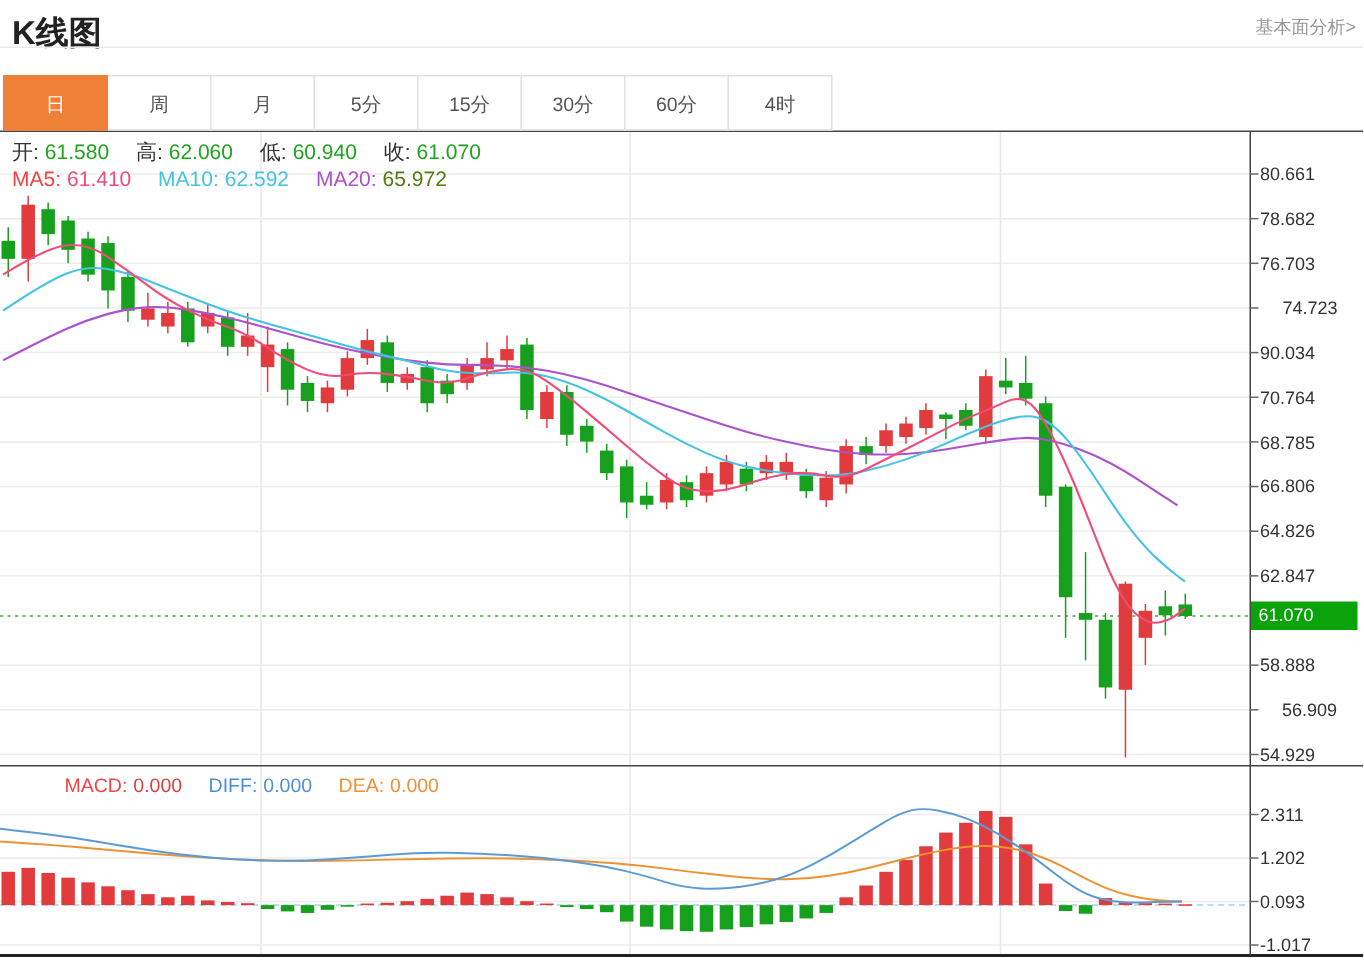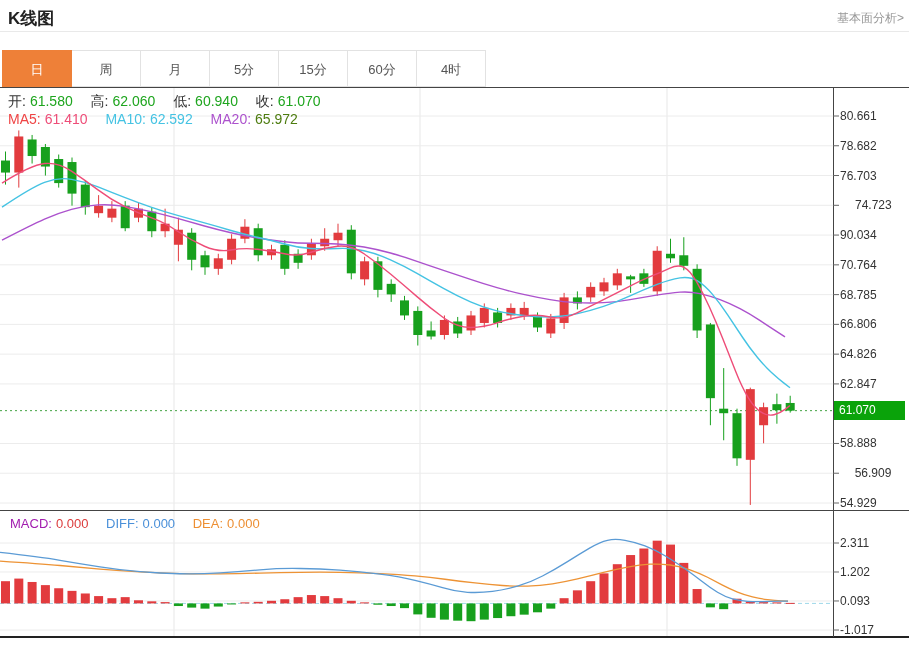--- a/index.html
+++ b/index.html
@@ -1,18 +1,18 @@
 <!DOCTYPE html>
 <html><head>
 <meta charset="utf-8">
 <style>
   html,body{margin:0;padding:0;background:#fff;}
   .stage{position:relative;width:909px;height:646px;background:#fff;overflow:hidden;
          font-family:"Liberation Sans","DejaVu Sans",sans-serif;}
-  .hdr-title{position:absolute;left:8px;top:7px;font-size:17px;font-weight:bold;color:#222;}
+  .hdr-title{position:absolute;left:8px;top:7px;font-size:22px;font-weight:bold;color:#222;}
   .hdr-link{position:absolute;right:5px;top:10px;font-size:12px;color:#979797;cursor:pointer;}
   .hdr-divider{position:absolute;left:0;top:31px;width:909px;height:1px;background:#e9e9e9;}
   .tabs{position:absolute;left:3px;top:50px;display:flex;}
   .tab{width:70px;height:37px;line-height:37px;text-align:center;font-size:13px;color:#555;
        background:#fff;border:1px solid #e2e2e2;margin-left:-1px;box-sizing:border-box;cursor:pointer;}
   .tab.sel{background:#ee8038;border-color:#ee8038;color:#fff;z-index:2;}
   svg.chart{position:absolute;left:0;top:0;}
   .row{position:absolute;font-size:14px;white-space:nowrap;}
   .quote-row{left:8px;top:93px;}
   .ma-row{left:8px;top:111px;}
@@ -266,39 +266,40 @@
   <div class="hdr-title">K线图</div>
   <div class="hdr-link">基本面分析&gt;</div>
   <div class="hdr-divider"></div>
 
   <div class="tabs" id="tabs">
       <div class="tab sel">日</div>
       <div class="tab">周</div>
       <div class="tab">月</div>
       <div class="tab">5分</div>
       <div class="tab">15分</div>
+      <div class="tab">30分</div>
       <div class="tab">60分</div>
       <div class="tab">4时</div>
     </div>
 
   <div class="row quote-row">
     <span class="lbl">开:</span><span class="grp val-g" style="color: rgb(30, 165, 30);">61.580</span>
     <span class="lbl">高:</span><span class="grp val-g" style="color: rgb(30, 165, 30);">62.060</span>
     <span class="lbl">低:</span><span class="grp val-g" style="color: rgb(30, 165, 30);">60.940</span>
     <span class="lbl">收:</span><span class="val-g" style="color: rgb(30, 165, 30);">61.070</span>
   </div>
 
   <div class="row ma-row">
     <span class="c-ma5" style="color: #ef4444;">MA5:</span><span class="grp c-ma5" style="color: rgb(238, 77, 120);">61.410</span>
     <span class="c-ma10" style="color: rgb(69, 195, 227);">MA10:</span><span class="grp c-ma10" style="color: rgb(69, 195, 227);">62.592</span>
     <span class="c-ma20" style="color: rgb(172, 82, 205); margin-top: 28px;">MA20:</span><span class="c-ma20" style="color: #4d7c0f;">65.972</span>
   </div>
 
   <div class="row macd-row">
-    <span class="c-macd" style="color: #a21caf;">MACD:</span><span class="grp c-macd" style="color: rgb(220, 60, 60);">0.000</span>
+    <span class="c-macd" style="color: #ef4444; margin-left: 33px;">MACD:</span><span class="grp c-macd" style="color: rgb(220, 60, 60);">0.000</span>
     <span class="c-diff" style="color: rgb(74, 144, 217);">DIFF:</span><span class="grp c-diff" style="color: rgb(74, 144, 217);">0.000</span>
     <span class="c-dea" style="color: rgb(237, 143, 51);">DEA:</span><span class="c-dea" style="color: rgb(237, 143, 51);">0.000</span>
   </div>
 
   <div id="price-axis">
       <div class="axis-label" style="top: 108px;">80.661</div>
       <div class="axis-label" style="top: 137.763px;">78.682</div>
       <div class="axis-label" style="top: 167.527px;">76.703</div>
       <div class="axis-label" style="top: 197.305px; margin-left: 15px;">74.723</div>
       <div class="axis-label" style="top: 227.069px;">90.034</div>

